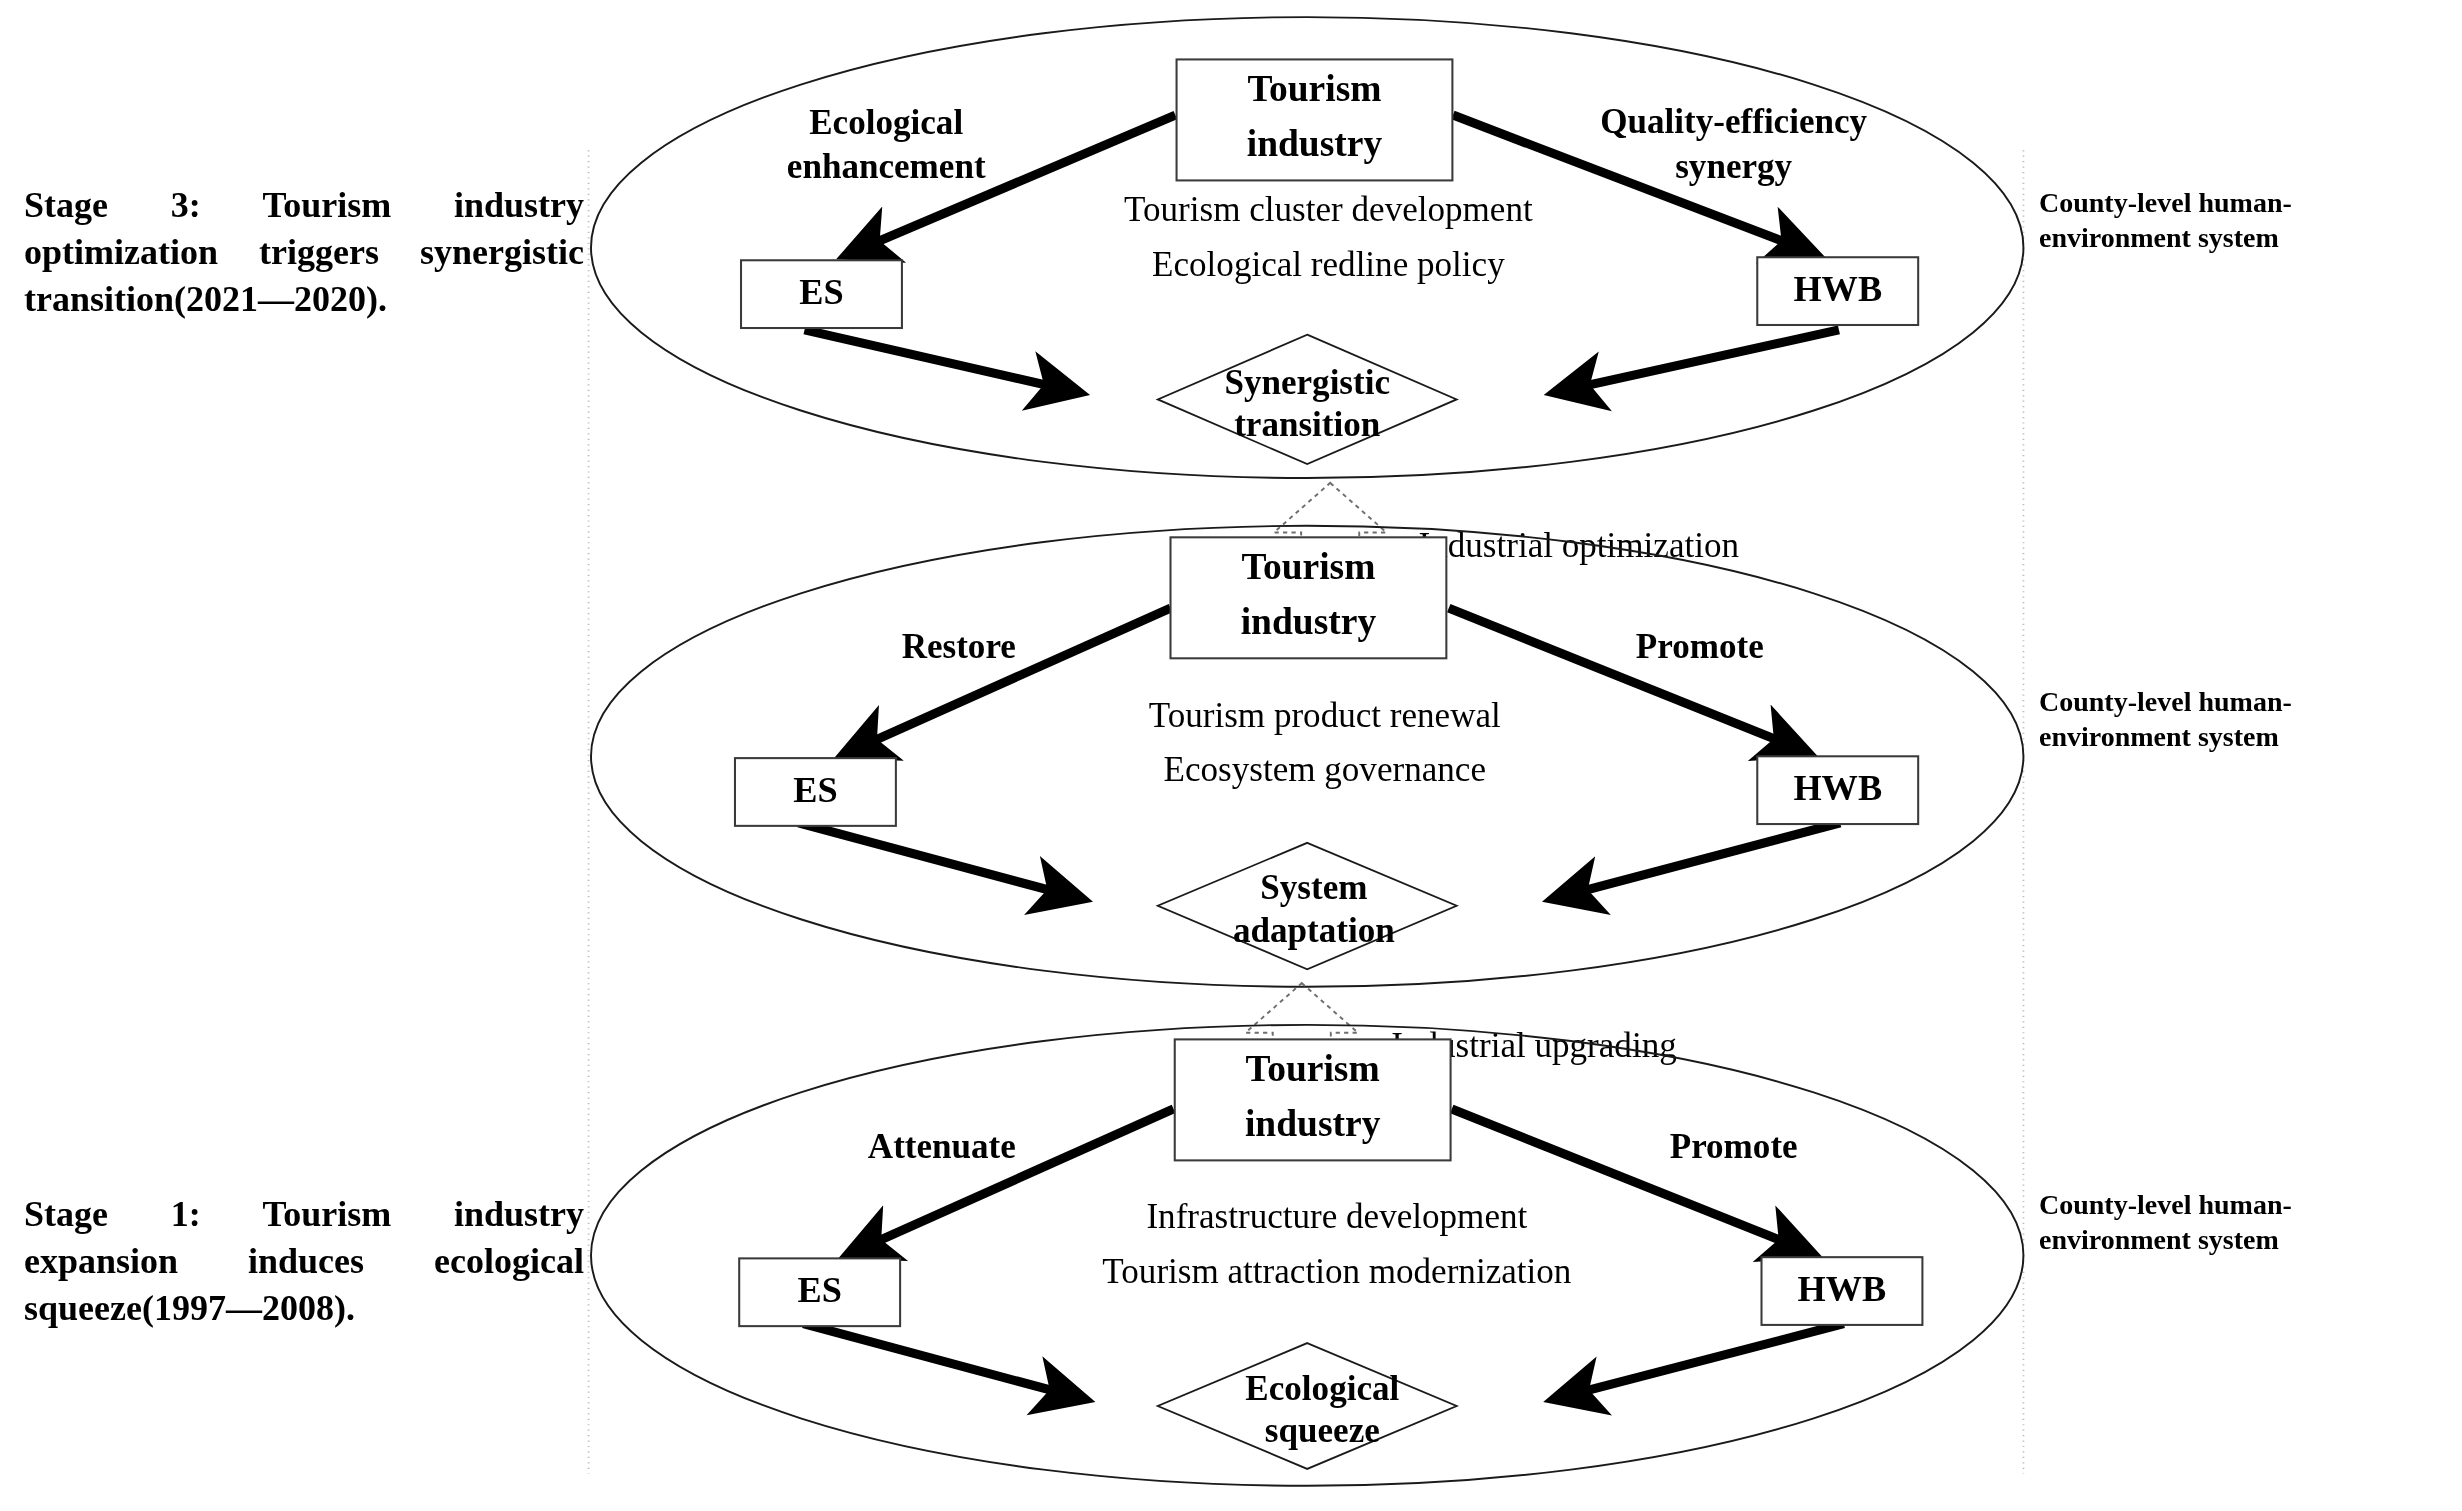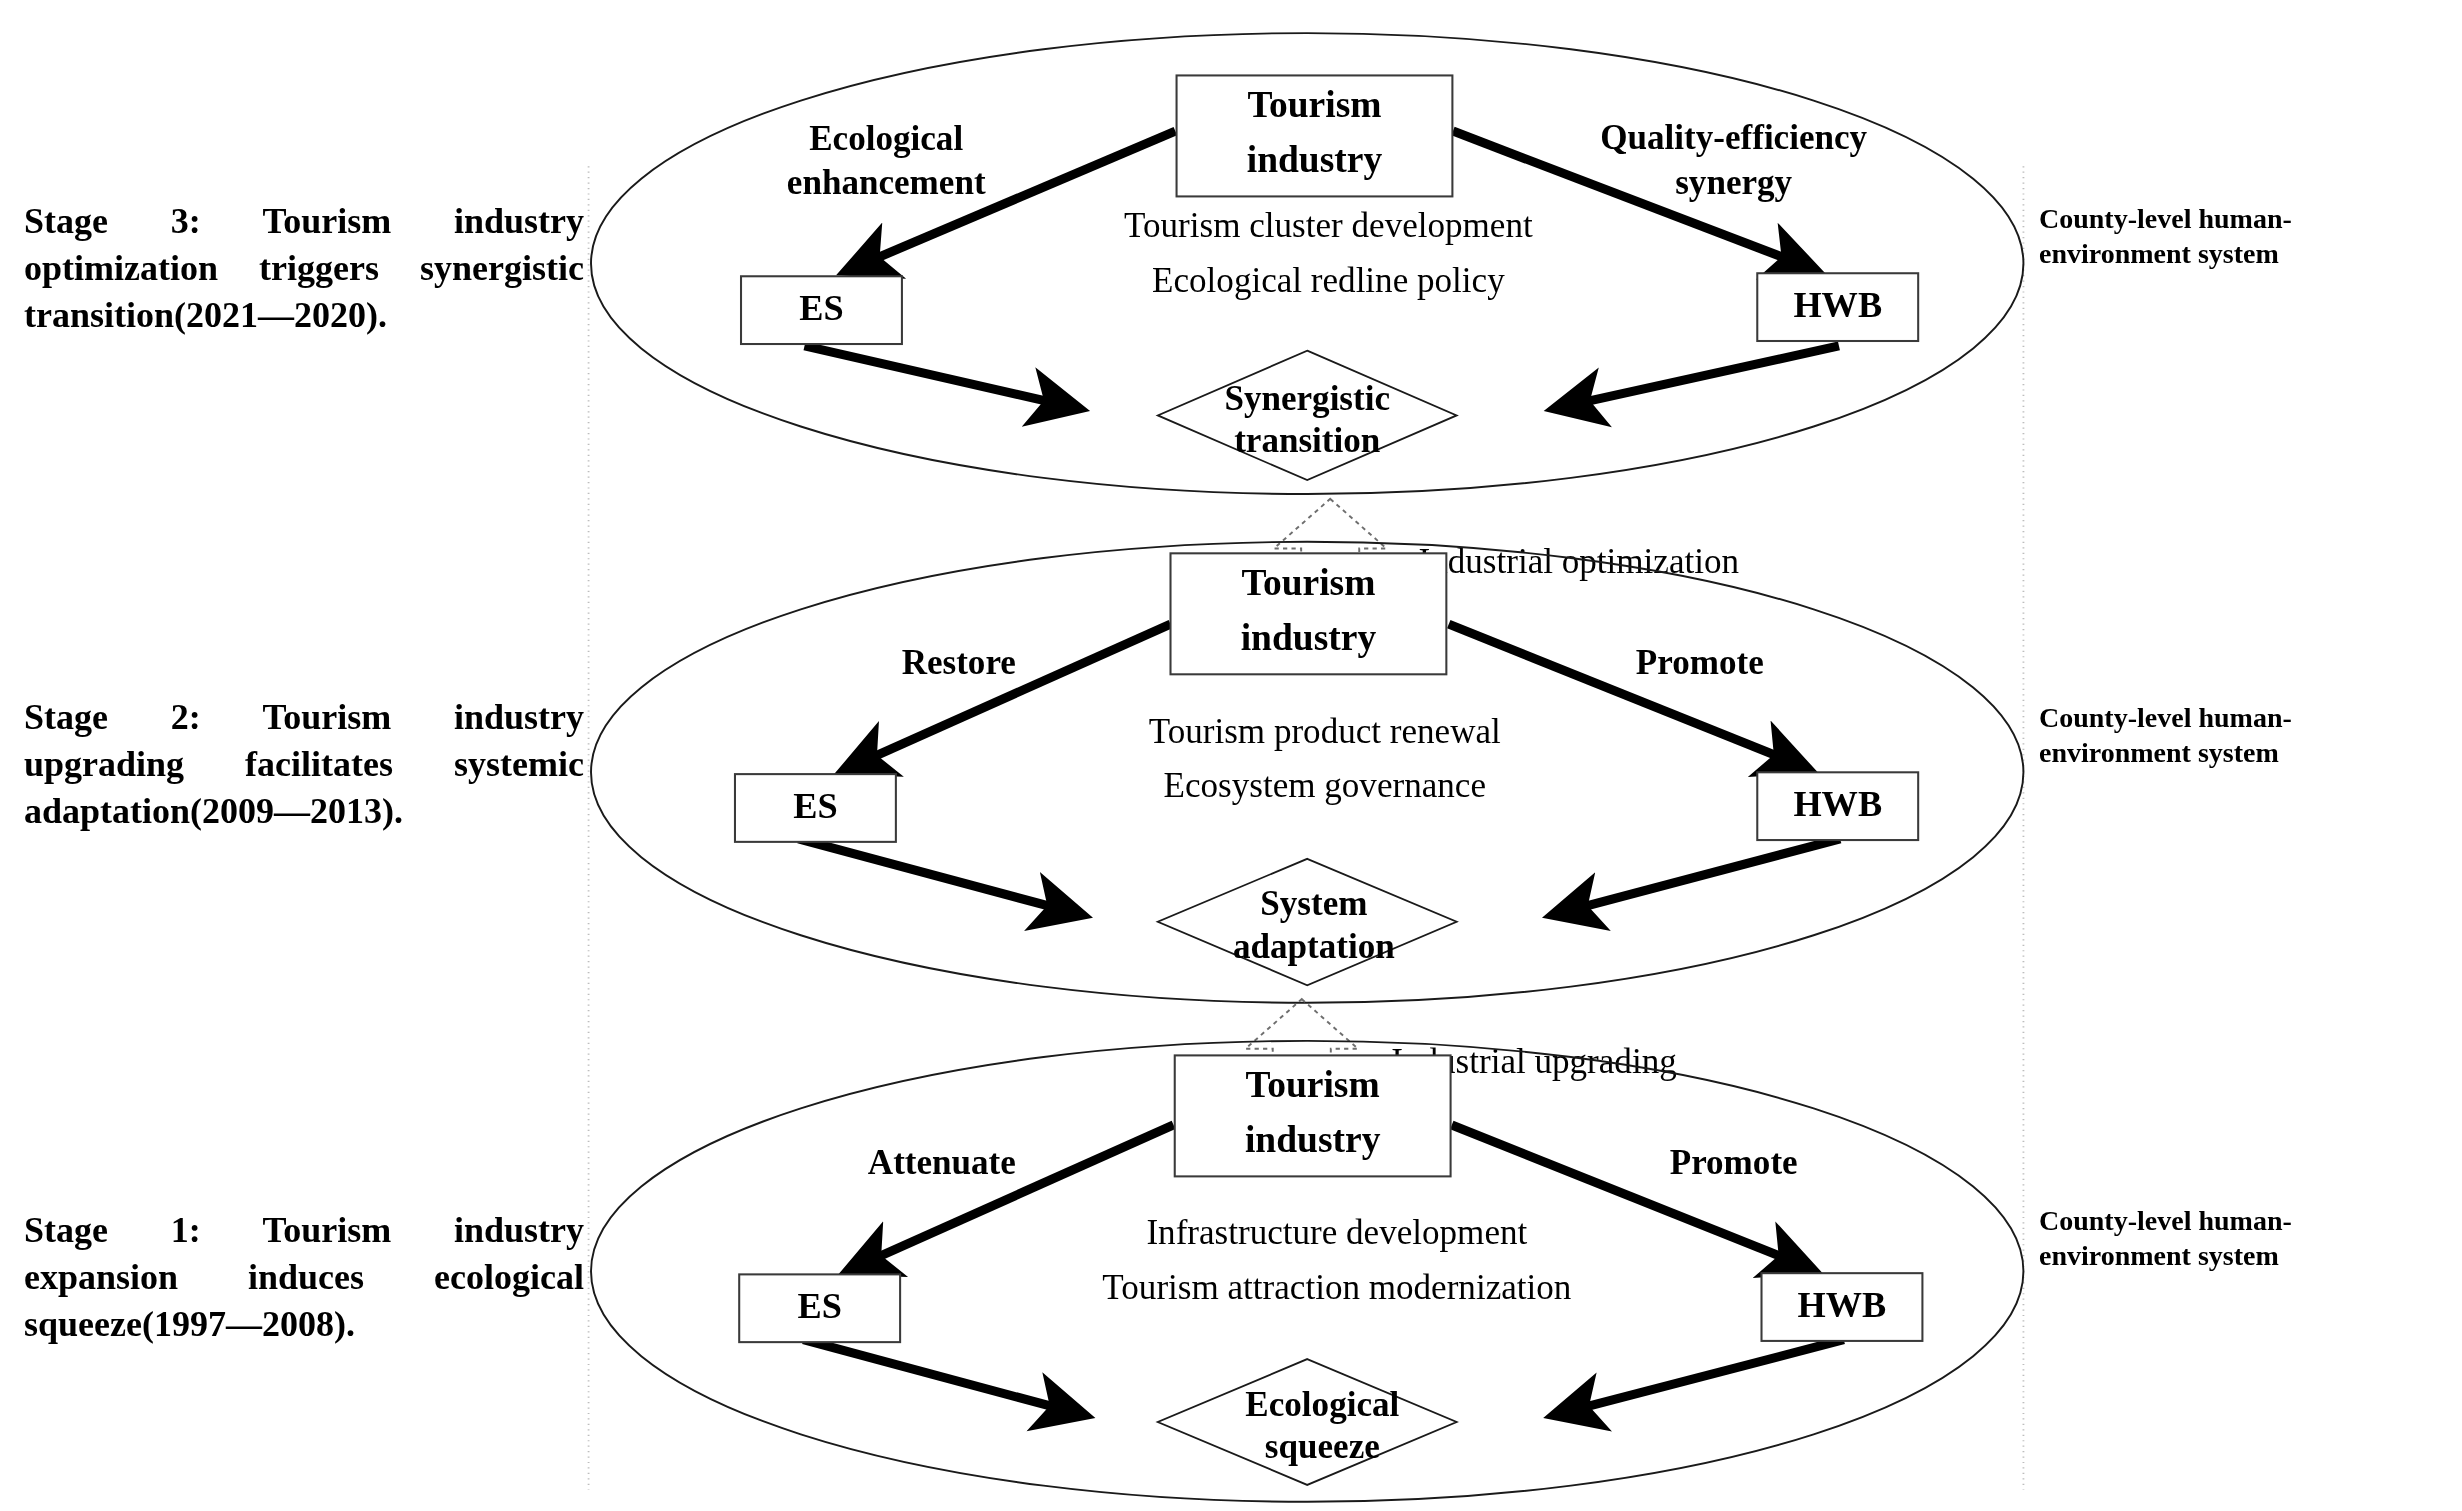--- a/index.html
+++ b/index.html
@@ -1,18 +1,18 @@
 <!DOCTYPE html>
 <html style="font-size:9.7px"><head>
 <meta charset="utf-8">
 <style>
   html,body{margin:0;padding:0;background:#fff;}
   body{width:2462px;height:1512px;position:relative;overflow:hidden;
        font-family:"Liberation Serif","DejaVu Serif",serif;color:#000;}
-  #stage{position:absolute;left:0;top:16px;width:2462px;height:1340px;}
+  #stage{position:absolute;left:0;top:0;width:2462px;height:1340px;}
   svg{display:block;}
   .ellipse-shape{fill:none;stroke:#1a1a1a;stroke-width:3.2;}
   .guide{stroke:#bdbdbd;stroke-width:3;stroke-dasharray:2 7;fill:none;}
   .nodebox{fill:#ffffff;stroke:#3a3a3a;stroke-width:3.4;}
   .diamond{fill:none;stroke:#1a1a1a;stroke-width:3.0;}
   .flow{stroke:#000;stroke-width:15;fill:none;}
   .blockarrow{fill:none;stroke:#6e6e6e;stroke-width:3.2;stroke-dasharray:7 7;}
   text{dominant-baseline:middle;}
   .t-boxlabel{font-size:62px;font-weight:bold;text-anchor:middle;}
   .t-nodelabel{font-size:60px;font-weight:bold;text-anchor:middle;}
@@ -139,21 +139,20 @@
     <text class="t-inner" x="2210" y="2016">Infrastructure development</text>
     <text class="t-inner" x="2210" y="2107">Tourism attraction modernization</text>
 
     <text class="t-diamond" x="2186" y="2300">Ecological</text>
     <text class="t-diamond" x="2186" y="2370">squeeze</text>
   </g>
 </svg>
 
 <div class="stage-caption" style="left:24px;top:182px;width:560px;">Stage 3: Tourism industry optimization triggers synergistic transition(2021—2020).</div>
 
-<div class="stage-caption" style="left:24px;top:678px;width:560px;">Stage 2: Tourism industry upgrading facilitates systemic adaptation(2009—2013).</div>
 
 <div class="stage-caption" style="left:24px;top:1191px;width:560px;">Stage 1: Tourism industry expansion induces ecological squeeze(1997—2008).</div>
 
 <div class="side-label" style="left:2039px;top:185px;width:399px;">
   <i>County-level human-</i>
   <i>environment system</i>
 </div>
 
 <div class="side-label" style="left:2039px;top:684px;width:399px;">
   <i>County-level human-</i>

